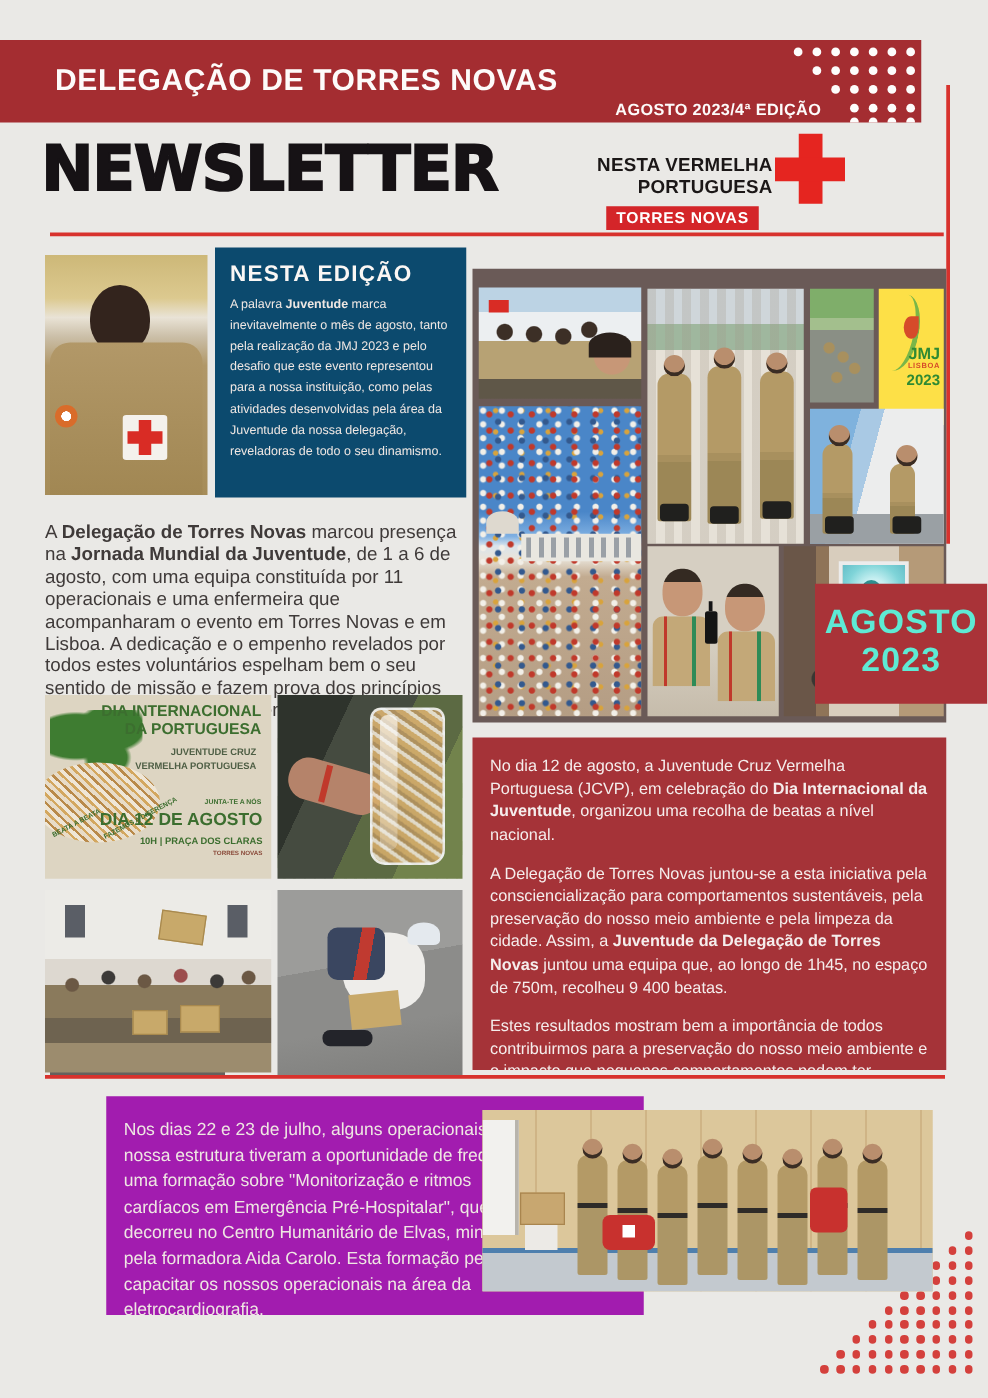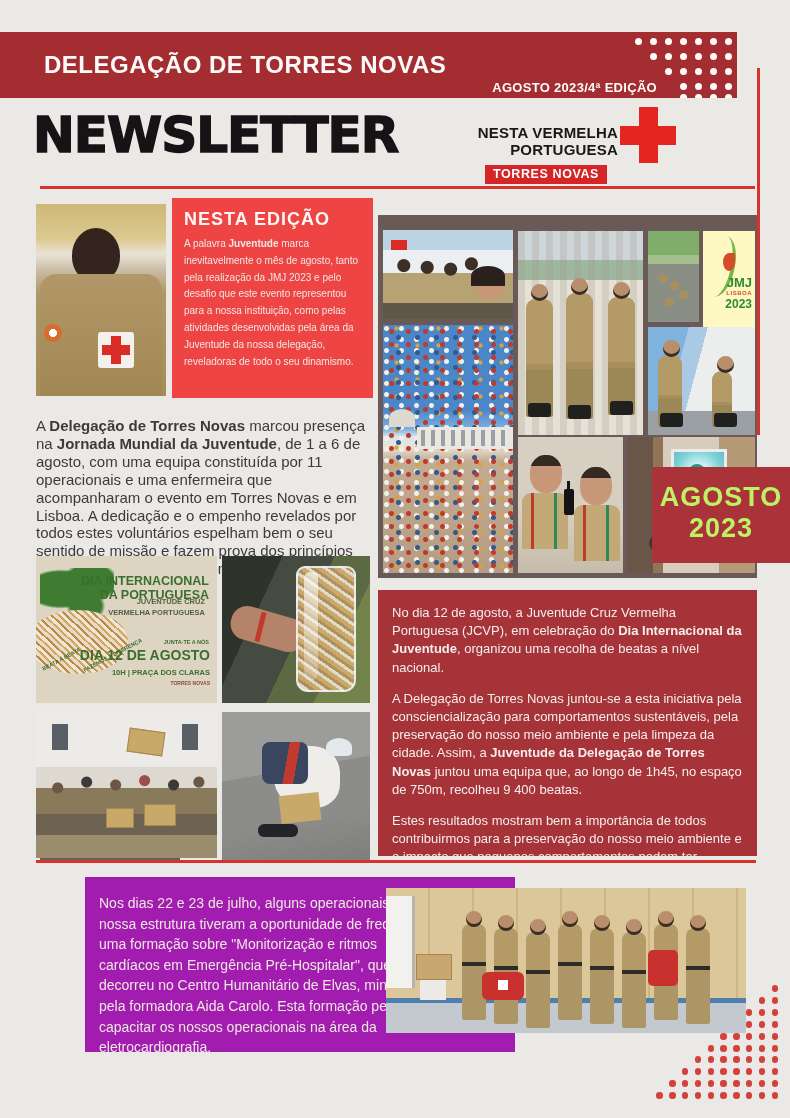--- a/index.html
+++ b/index.html
@@ -21,28 +21,28 @@
   .logo-text{left:460px;top:124px;width:158px;text-align:right;font-size:15px;line-height:17px;font-weight:bold;color:#1b1717;letter-spacing:.2px;}
   .cross{left:620px;top:107px;width:56px;height:56px;}
   .cross::before{content:"";position:absolute;left:18.5px;top:0;width:19px;height:56px;background:#e52520;}
   .cross::after{content:"";position:absolute;left:0;top:18.5px;width:56px;height:19px;background:#e52520;}
   .badge{left:485px;top:165px;background:#d42529;color:#fff;font-size:12.5px;font-weight:bold;letter-spacing:.6px;padding:2px 8px 3px;}
   .hr{height:2.5px;background:#d8322d;}
   .hr1{left:40px;top:186px;width:715px;}
   .hr2{left:36px;top:860px;width:720px;}
 
   
-  .nesta{left:172px;top:198px;width:201px;height:200px;background:#ef4444;padding:11px 12px;box-sizing:border-box;color:#efe7e3;}
+  .nesta{left:172px;top:198px;width:201px;height:200px;background:#0c4a6e;padding:11px 12px;box-sizing:border-box;color:#efe7e3;}
   .nesta h2{margin:0 0 6px;font-size:18px;letter-spacing:1px;color:#fbf7f4;}
   .nesta p{margin:0;font-size:10px;line-height:16.8px;}
   .intro{left:36px;top:402px;width:344px;font-size:15px;line-height:17.9px;color:#3f3a39;}
   .intro b,.nesta b,.redbox b{font-weight:bold;}
 
   .backdrop{left:378px;top:215px;width:379px;height:363px;background:#6a5a57;}
-  .agosto{left:652px;top:467px;width:138px;height:96px;background:#a93338;color:#bef264;text-align:center;padding-top:15px;box-sizing:border-box;font-size:27px;line-height:31px;font-weight:bold;letter-spacing:1px;z-index:5;}
+  .agosto{left:652px;top:467px;width:138px;height:96px;background:#a93338;color:#5eead4;text-align:center;padding-top:15px;box-sizing:border-box;font-size:27px;line-height:31px;font-weight:bold;letter-spacing:1px;z-index:5;}
   .redbox{left:378px;top:590px;width:379px;height:266px;background:#a53338;color:#f5edec;padding:14px 14px;box-sizing:border-box;overflow:hidden;}
   .redbox p{margin:0 0 13px;font-size:13px;line-height:18.2px;}
   .formbox{left:38px;top:877px;width:430px;height:175px;background:#a21caf;z-index:1;margin-left:47px;}
   .formbox .ftxt{position:absolute;left:14px;top:16px;width:334px;color:#efe7e3;font-size:14px;line-height:20.6px;}
   .shadowbar{left:40px;top:856px;width:140px;height:5px;background:#38312f;opacity:.75;}
 
   
   .ph{position:absolute;overflow:hidden;z-index:2;}
 
   
@@ -54,21 +54,21 @@
     background:linear-gradient(#d92c25,#d92c25) center/10px 28px no-repeat,linear-gradient(#d92c25,#d92c25) center/28px 10px no-repeat,#f4f1ec;border-radius:3px;}
   .ph-volunteer .shoulder{position:absolute;left:8px;top:120px;width:18px;height:18px;border-radius:50%;background:radial-gradient(circle,#fff 0 30%,#d96c2a 32%);}
 
   
   .ph-poster{left:36px;top:556px;width:181px;height:147px;background:#ddd5c2;}
   .ph-poster .map{position:absolute;left:4px;top:12px;width:74px;height:50px;
     background:radial-gradient(ellipse at 28% 42%,#3e7c31 0 42%,transparent 48%),radial-gradient(ellipse at 68% 28%,#3e7c31 0 34%,transparent 40%),radial-gradient(ellipse at 62% 76%,#3e7c31 0 24%,transparent 30%);}
   .ph-poster .cigs{position:absolute;left:-8px;top:54px;width:100px;height:64px;border-radius:50%;
     background:repeating-linear-gradient(43deg,#e8dcc8 0 3px,#d3a75f 3px 5px,#efe6d6 5px 8px,#b98a4a 8px 10px);}
   .pt{position:absolute;color:#3c6e2f;font-weight:bold;white-space:nowrap;}
-  .pt-h{right:8px;top:7px;text-align:right;font-size:12.5px;line-height:13.5px;margin-top:12px;}
+  .pt-h{right:8px;top:7px;text-align:right;font-size:12.5px;line-height:13.5px;}
   .pt-sub{right:12px;top:40px;text-align:right;font-size:7.5px;line-height:11px;color:#4f5f45;}
   .pt-tag1{left:4px;top:100px;font-size:5.5px;transform:rotate(-28deg);}
   .pt-tag2{left:44px;top:96px;font-size:5.5px;transform:rotate(-28deg);}
   .pt-join{right:8px;top:83px;font-size:5.5px;}
   .pt-date{right:7px;top:91px;font-size:14px;}
   .pt-place{right:7px;top:112px;font-size:7.5px;}
   .pt-city{right:7px;top:124px;font-size:5px;color:#8a4a3a;}
 
   
   .ph-jar{left:222px;top:556px;width:148px;height:147px;
@@ -128,21 +128,21 @@
   .ph-standing .f3{left:90px;top:66px;}
 
   
   .ph-march{left:648px;top:231px;width:51px;height:91px;
     background:
       radial-gradient(circle at 30% 52%,#a8905e 0 4px,transparent 5px),radial-gradient(circle at 52% 60%,#a8905e 0 4px,transparent 5px),
       radial-gradient(circle at 70% 70%,#a8905e 0 4px,transparent 5px),radial-gradient(circle at 42% 78%,#a8905e 0 4px,transparent 5px),
       linear-gradient(180deg,#7fae6a 0 26%,#a3bf8d 26% 36%,#8a8f85 36% 100%);}
 
   
-  .ph-jmj{left:703px;top:231px;width:52px;height:109px;background:#fef9c3;}
+  .ph-jmj{left:703px;top:231px;width:52px;height:109px;background:#fde047;}
   .ph-jmj .swoosh{position:absolute;left:2px;top:4px;width:26px;height:62px;border-radius:50%;border-right:4px solid #7ab648;transform:rotate(12deg);}
   .ph-jmj .flame{position:absolute;left:20px;top:22px;width:12px;height:18px;background:#d64b2a;border-radius:50% 0 50% 50%;}
   .jmj-t{position:absolute;right:3px;text-align:right;font-weight:bold;white-space:nowrap;}
   .jmj-t1{top:44px;color:#2f8a33;font-size:13px;}
   .jmj-t2{top:59px;color:#d64b2a;font-size:6px;letter-spacing:.5px;}
   .jmj-t3{top:66px;color:#2f8a33;font-size:12px;}
 
   
   .ph-tent{left:648px;top:327px;width:107px;height:108px;
     background:linear-gradient(180deg,transparent 0 78%,#9aa0a4 78% 100%),linear-gradient(105deg,#7fb2dd 0 30%,#a9c9e4 30% 44%,#eceded 44% 100%);}

